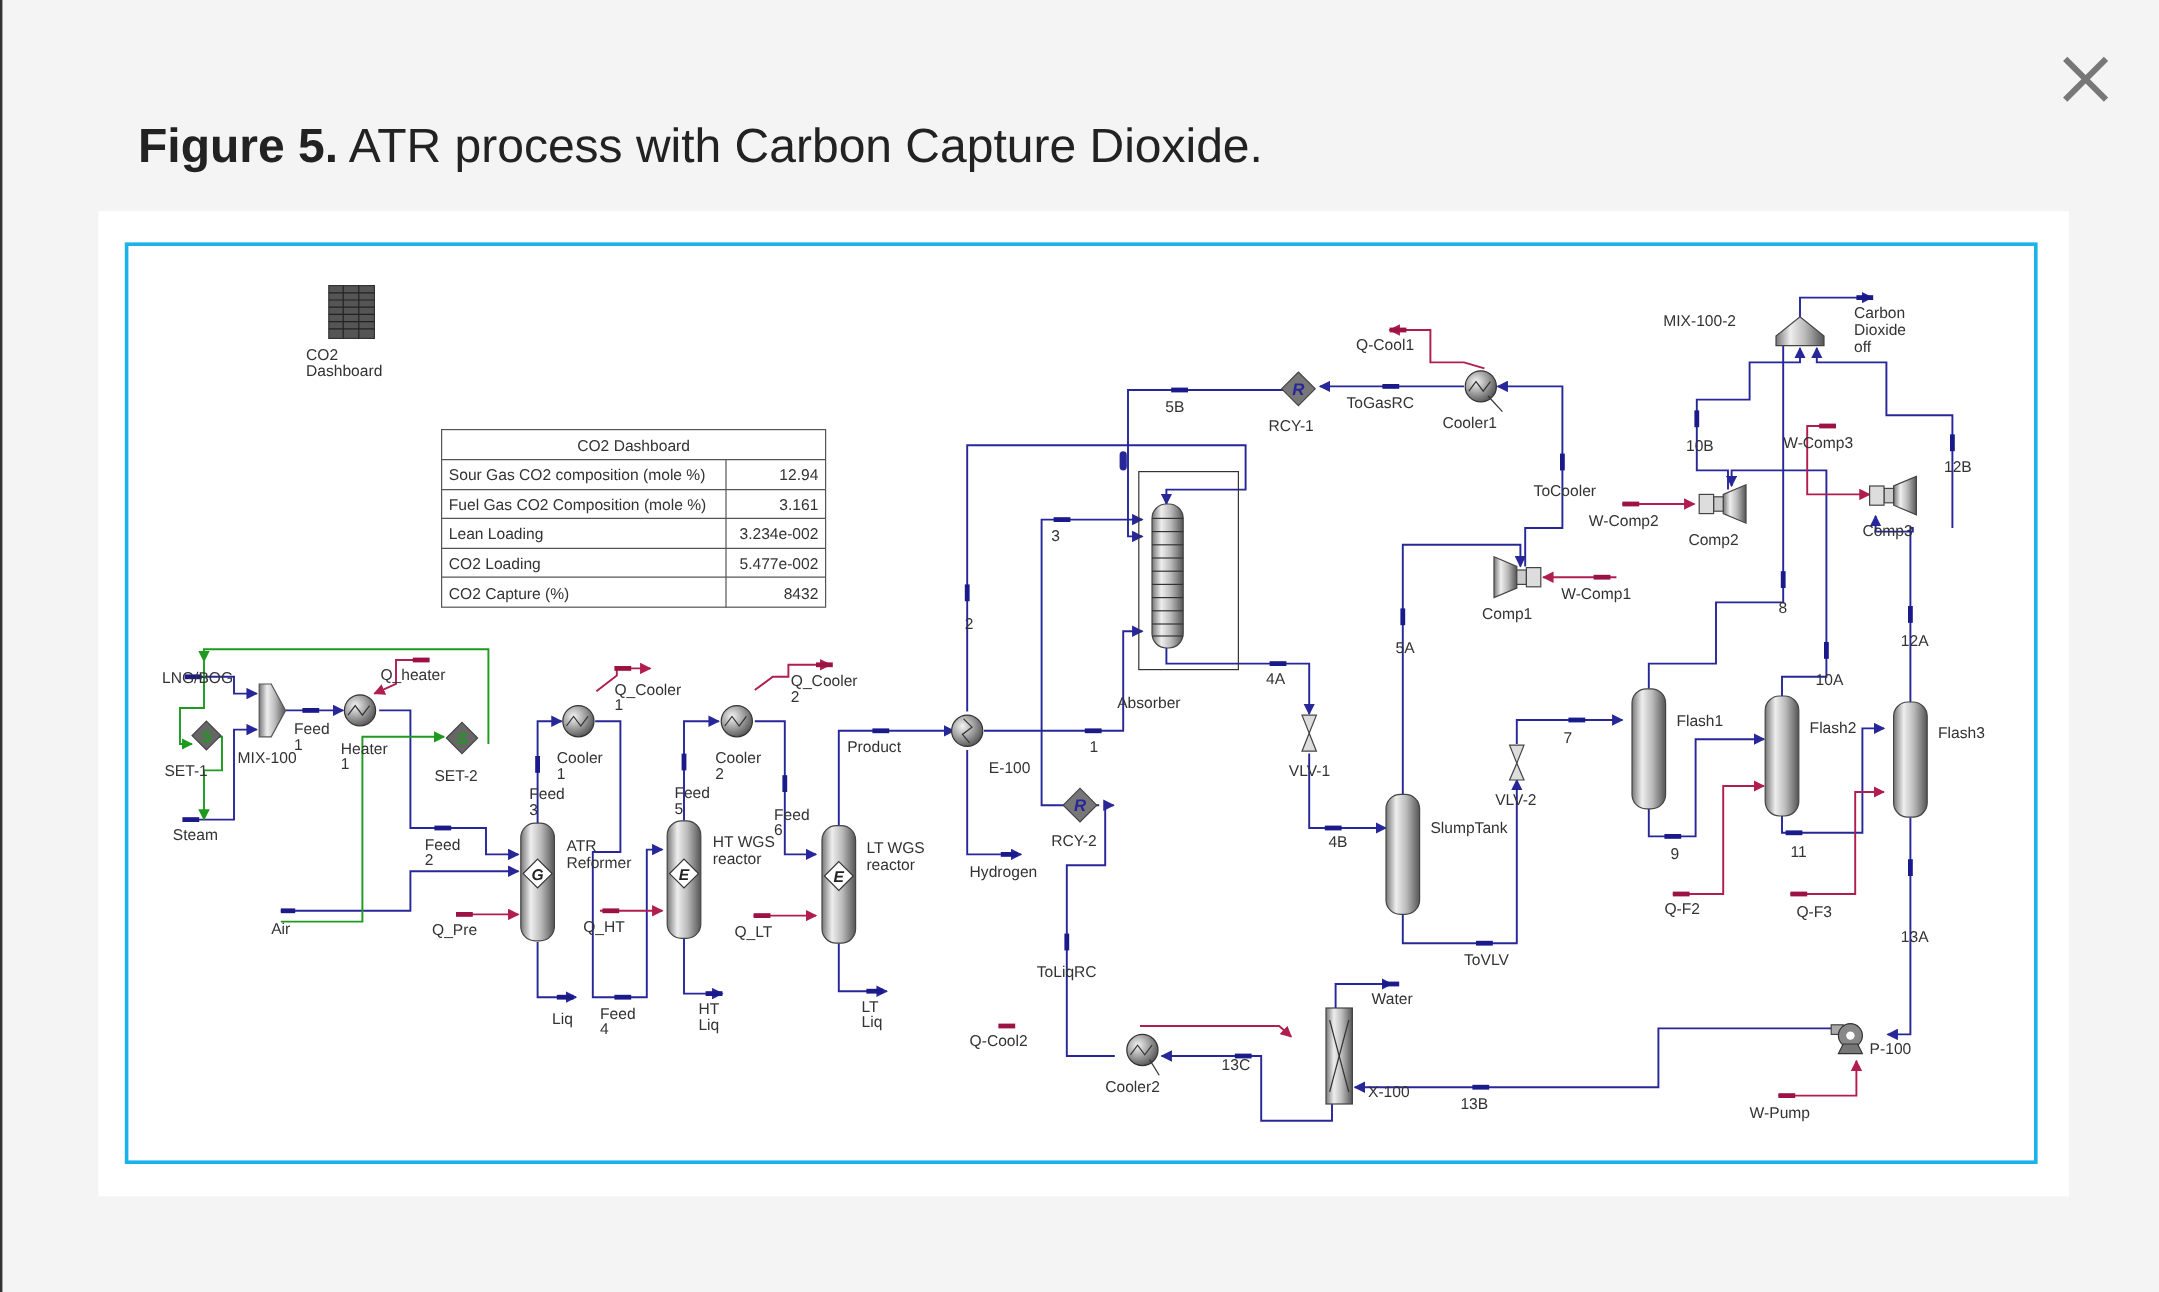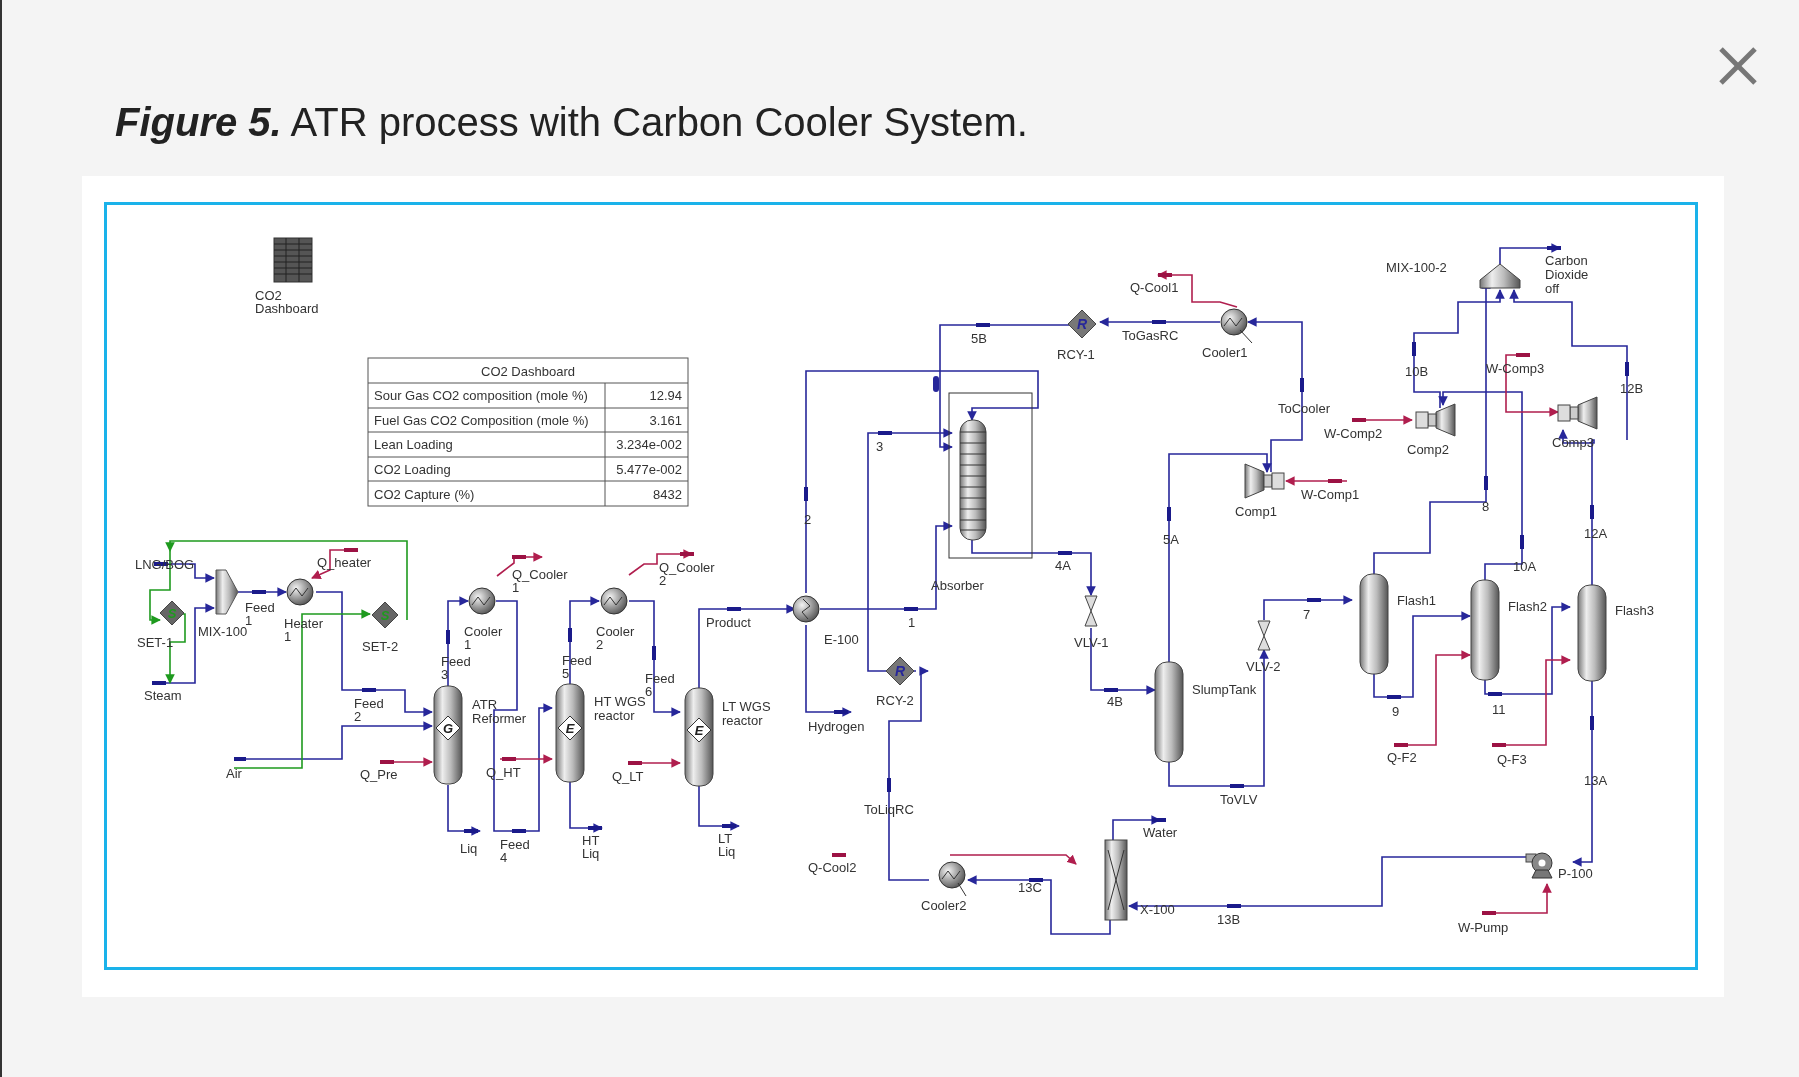--- a/index.html
+++ b/index.html
@@ -5,41 +5,41 @@
   html, body { margin:0; padding:0; }
   body {
     width:1799px; height:1077px; position:relative; overflow:hidden;
     background:#f4f4f4; font-family:"Liberation Sans", sans-serif;
     border-left:2px solid #333; box-sizing:border-box;
   }
   #title {
     position:absolute; left:113px; top:100px; font-size:40px; color:#222;
     white-space:nowrap; letter-spacing:0;
   }
-  #title b { font-weight:bold;font-style:italic; }
+  #title b { font-weight:bold; }
   #close {
     position:absolute; left:1714px; top:44px; width:44px; height:44px;
     cursor:pointer;
   }
   #panel {
     position:absolute; left:80px; top:176px; width:1642px; height:821px;
     background:#ffffff;
   }
   #frame {
     position:absolute; left:102px; top:202px; width:1594px; height:768px;
     border:3px solid #1ab2ea; box-sizing:border-box;
   }
   svg#diagram { position:absolute; left:0; top:0; }
   .lbl { font-family:"Liberation Sans", sans-serif; font-size:13px; fill:#333; }
   .tbl { font-family:"Liberation Sans", sans-serif; font-size:13px; fill:#333; }
 </style>
 </head>
 <body>
 
-<div id="title"><b>Figure 5.</b><span> ATR process with Carbon Cooler System.</span></div>
+<div id="title"><b>Figure 5.</b><span> ATR process with Carbon Capture Dioxide.</span></div>
 
 <div id="close">
   <svg width="44" height="44">
     <line x1="5" y1="5" x2="39" y2="39" stroke="#777" stroke-width="5"></line>
     <line x1="39" y1="5" x2="5" y2="39" stroke="#777" stroke-width="5"></line>
   </svg>
 </div>
 
 <div id="panel"></div>
 <div id="frame"></div>

